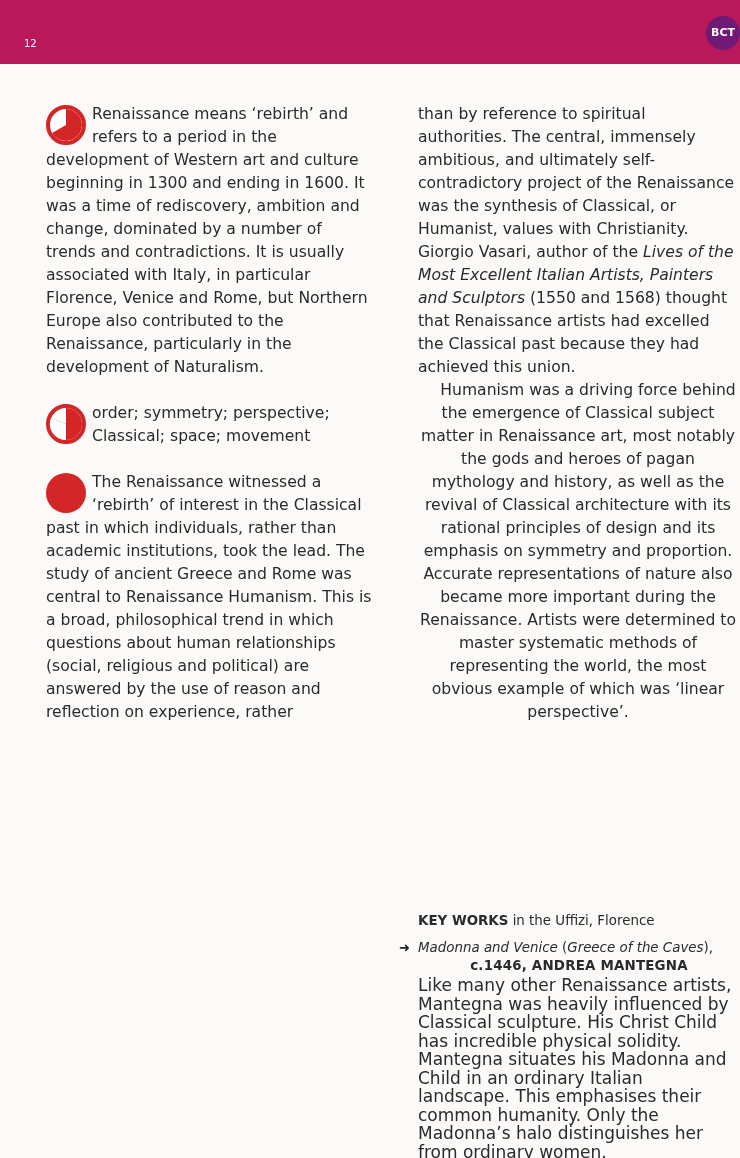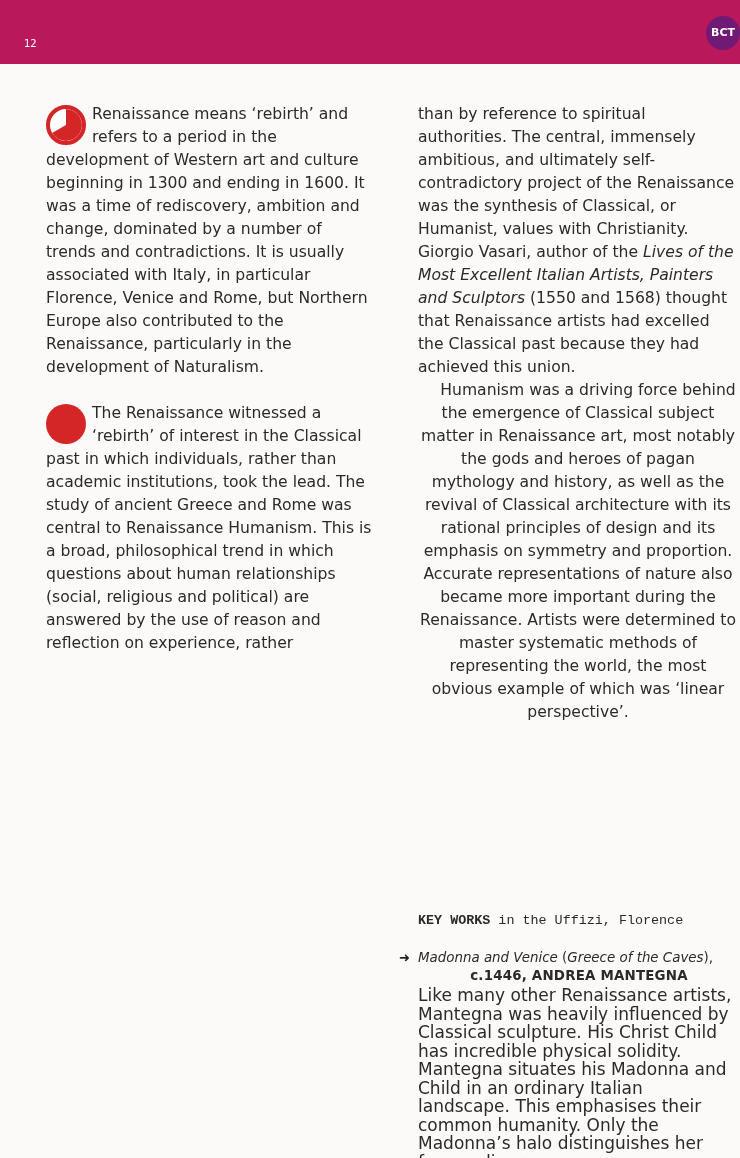--- a/index.html
+++ b/index.html
@@ -36,21 +36,21 @@
       float: left; width: 40px; height: 40px; margin: 2px 6px 0 0;
     }
     .icon svg { width: 40px; height: 40px; display: block; }
     p { margin: 0; }
     .indent { text-indent: 20px; text-align: center; }
     .italic { font-style: italic; }
     .keyworks {
       position: absolute; left: 418px; top: 912px; width: 322px;
       font-size: 13.4px; line-height: 18px;
     }
-    .kw-heading { margin-bottom: 19px; font-family: Liberation Mono, monospace; }
+    .kw-heading { margin-bottom: 9px; }
     .kw-heading b { font-weight: bold; }
     .kw-title { position: relative; padding-left: 0; }
     .arrow {
       position: absolute; left: -19px; top: 0; font-size: 13px; color: #222;
     }
     .kw-artist { font-weight: bold; letter-spacing: 0.2px; text-align: center; }
     .kw-body { font-size: 17px; line-height: 18.5px; margin-top: 1px; }
   </style>
 </head>
 <body>
@@ -66,20 +66,30 @@
       <svg viewBox="0 0 40 40">
         <circle cx="20" cy="20" r="18" fill="#ffffff" stroke="#d42626" stroke-width="4"></circle>
         <path d="M20 20 L20 4 A16 16 0 1 1 6.1 28 Z" fill="#d42626"></path>
       </svg>
     </span>
     <p>Renaissance means ‘rebirth’ and refers to a period in the development of Western art and culture beginning in 1300 and ending in 1600. It was a time of rediscovery, ambition and change, dominated by a number of trends and contradictions. It is usually associated with Italy, in particular Florence, Venice and Rome, but Northern Europe also contributed to the Renaissance, particularly in the development of Naturalism.</p>
   </div>
   <div class="block">
     <span class="icon">
       <svg viewBox="0 0 40 40">
+        <circle cx="20" cy="20" r="18" fill="#ffffff" stroke="#d42626" stroke-width="4"></circle>
+        <path d="M20 20 L20 4 A16 16 0 0 1 20 36 A16 16 0 0 1 5 14 Z" fill="#d42626"></path>
+        <path d="M20 20 L5 14 A16 16 0 0 0 20 36 Z" fill="#ffffff"></path>
+      </svg>
+    </span>
+    <p>order; symmetry; perspective; Classical; space; movement</p>
+  </div>
+  <div class="block">
+    <span class="icon">
+      <svg viewBox="0 0 40 40">
         <circle cx="20" cy="20" r="20" fill="#d42626"></circle>
       </svg>
     </span>
     <p>The Renaissance witnessed a ‘rebirth’ of interest in the Classical past in which individuals, rather than academic institutions, took the lead. The study of ancient Greece and Rome was central to Renaissance Humanism. This is a broad, philosophical trend in which questions about human relationships (social, religious and political) are answered by the use of reason and reflection on experience, rather</p>
   </div>
 </div>
 
 <div class="col col-right">
   <p><span>than by reference to spiritual authorities. The central, immensely ambitious, and ultimately self-contradictory project of the Renaissance was the synthesis of Classical, or Humanist, values with Christianity. Giorgio Vasari, author of the </span><span class="italic">Lives of the Most Excellent Italian Artists, Painters and Sculptors</span><span> (1550 and 1568) thought that Renaissance artists had excelled the Classical past because they had achieved this union.</span></p>
   <p class="indent">Humanism was a driving force behind the emergence of Classical subject matter in Renaissance art, most notably the gods and heroes of pagan mythology and history, as well as the revival of Classical architecture with its rational principles of design and its emphasis on symmetry and proportion. Accurate representations of nature also became more important during the Renaissance. Artists were determined to master systematic methods of representing the world, the most obvious example of which was ‘linear perspective’.</p>

